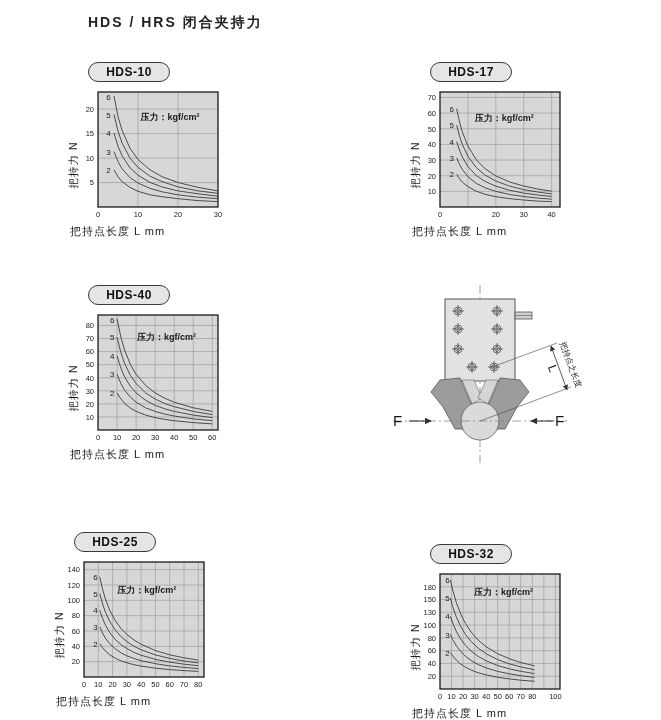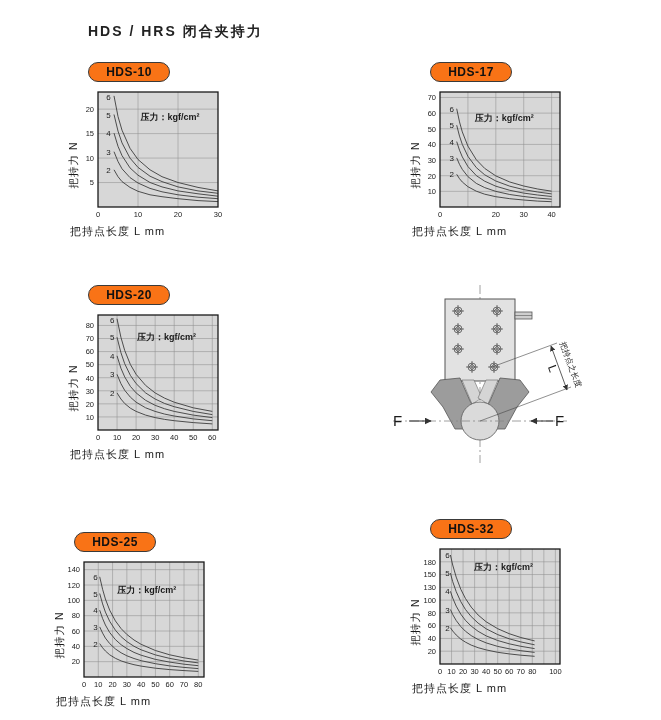--- a/index.html
+++ b/index.html
@@ -3,26 +3,26 @@
 <meta charset="utf-8">
 <style>
   html,body{margin:0;padding:0;}
   body{
     width:661px;height:720px;position:relative;background:#ffffff;
     font-family:"Liberation Sans","DejaVu Sans",sans-serif;color:#1a1a1a;
     overflow:hidden;
   }
   .page-title{
     position:absolute;left:88px;top:14px;font-size:14px;font-weight:600;
-    letter-spacing:2px;color:#222;margin-top:9px;
+    letter-spacing:2px;color:#222;
   }
   .chart{position:absolute;width:200px;}
   .badge{
     margin-left:28px;width:80px;height:18px;line-height:18px;text-align:center;
-    background:#f97316;border:1.5px solid #3a3a3a;border-radius:10px;
+    background:#e5e5e5;border:1.5px solid #3a3a3a;border-radius:10px;
     font-size:12px;font-weight:600;letter-spacing:.5px;margin-bottom:4px;color:#111;
   }
   .plot-svg{display:block;width:190px;height:150px;}
   .xtitle{
     width:190px;text-align:left;padding-left:10px;box-sizing:border-box;
     font-size:11px;margin-top:-12px;color:#1a1a1a;letter-spacing:1px;
   }
   .ytitle{
     position:absolute;left:-26px;width:80px;height:14px;text-align:center;
     font-size:10.5px;letter-spacing:1px;transform:rotate(-90deg);color:#1a1a1a;
@@ -120,21 +120,21 @@
       <text x="49.72093023255814" y="74.87074829931973" class="clabel" text-anchor="middle">3</text>
       <path d="M54.7 88.3 L57.5 92.7 L60.3 96.0 L65.9 100.7 L74.3 105.2 L82.7 108.2 L93.8 110.7 L107.8 112.7 L121.7 114.0 L135.7 115.1 L149.6 115.7" class="curve"></path>
       <text x="49.72093023255814" y="91.29931972789116" class="clabel" text-anchor="middle">2</text>
       <rect x="38" y="6" width="120" height="115" class="frame"></rect>
       <text x="102.18604651162791" y="34.945578231292515" class="ann" text-anchor="middle">压力：kgf/cm²</text>
     </svg>
   <div class="xtitle">把持点长度 L mm</div>
 </div>
 
 <div class="chart c-left" style="left:60px;top:285px;">
-  <div class="badge">HDS-20</div>
+  <div class="badge">HDS-40</div>
   <div class="ytitle">把持力 N</div>
   <svg class="plot-svg" viewBox="0 0 190 150">
       <rect x="38" y="6" width="120" height="115" fill="#d7d7d7"></rect>
       <line x1="57.04761904761905" y1="6" x2="57.04761904761905" y2="121" class="grid"></line>
       <line x1="76.0952380952381" y1="6" x2="76.0952380952381" y2="121" class="grid"></line>
       <line x1="95.14285714285714" y1="6" x2="95.14285714285714" y2="121" class="grid"></line>
       <line x1="114.19047619047619" y1="6" x2="114.19047619047619" y2="121" class="grid"></line>
       <line x1="133.23809523809524" y1="6" x2="133.23809523809524" y2="121" class="grid"></line>
       <line x1="152.28571428571428" y1="6" x2="152.28571428571428" y2="121" class="grid"></line>
       <line x1="38" y1="107.93181818181819" x2="158" y2="107.93181818181819" class="grid"></line>
@@ -312,21 +312,21 @@
       <path d="M53.7 70.9 L56.6 77.1 L59.4 82.1 L63.7 87.6 L69.4 92.9 L75.1 96.8 L80.9 99.8 L88.0 102.5 L95.1 104.7 L109.4 107.7 L123.7 109.9 L138.0 111.4 L152.3 112.6" class="curve"></path>
       <text x="49.42857142857143" y="73.86" class="clabel" text-anchor="middle">3</text>
       <path d="M53.7 87.6 L56.6 91.8 L59.4 95.0 L63.7 98.8 L69.4 102.3 L75.1 104.9 L80.9 106.8 L88.0 108.7 L95.1 110.1 L109.4 112.2 L123.7 113.6 L138.0 114.6 L152.3 115.4" class="curve"></path>
       <text x="49.42857142857143" y="90.57333333333334" class="clabel" text-anchor="middle">2</text>
       <rect x="38" y="6" width="120" height="115" class="frame"></rect>
       <text x="100.85714285714286" y="36.66666666666667" class="ann" text-anchor="middle">压力：kgf/cm²</text>
     </svg>
   <div class="xtitle">把持点长度 L mm</div>
 </div>
 
-<div class="chart c-left" style="left:402px;top:519px;">
+<div class="chart c-left" style="left:402px;top:544px;">
   <div class="badge">HDS-32</div>
   <div class="ytitle">把持力 N</div>
   <svg class="plot-svg" viewBox="0 0 190 150">
       <rect x="38" y="6" width="120" height="115" fill="#d7d7d7"></rect>
       <line x1="49.53846153846154" y1="6" x2="49.53846153846154" y2="121" class="grid"></line>
       <line x1="61.07692307692308" y1="6" x2="61.07692307692308" y2="121" class="grid"></line>
       <line x1="72.61538461538461" y1="6" x2="72.61538461538461" y2="121" class="grid"></line>
       <line x1="84.15384615384616" y1="6" x2="84.15384615384616" y2="121" class="grid"></line>
       <line x1="95.6923076923077" y1="6" x2="95.6923076923077" y2="121" class="grid"></line>
       <line x1="107.23076923076923" y1="6" x2="107.23076923076923" y2="121" class="grid"></line>

